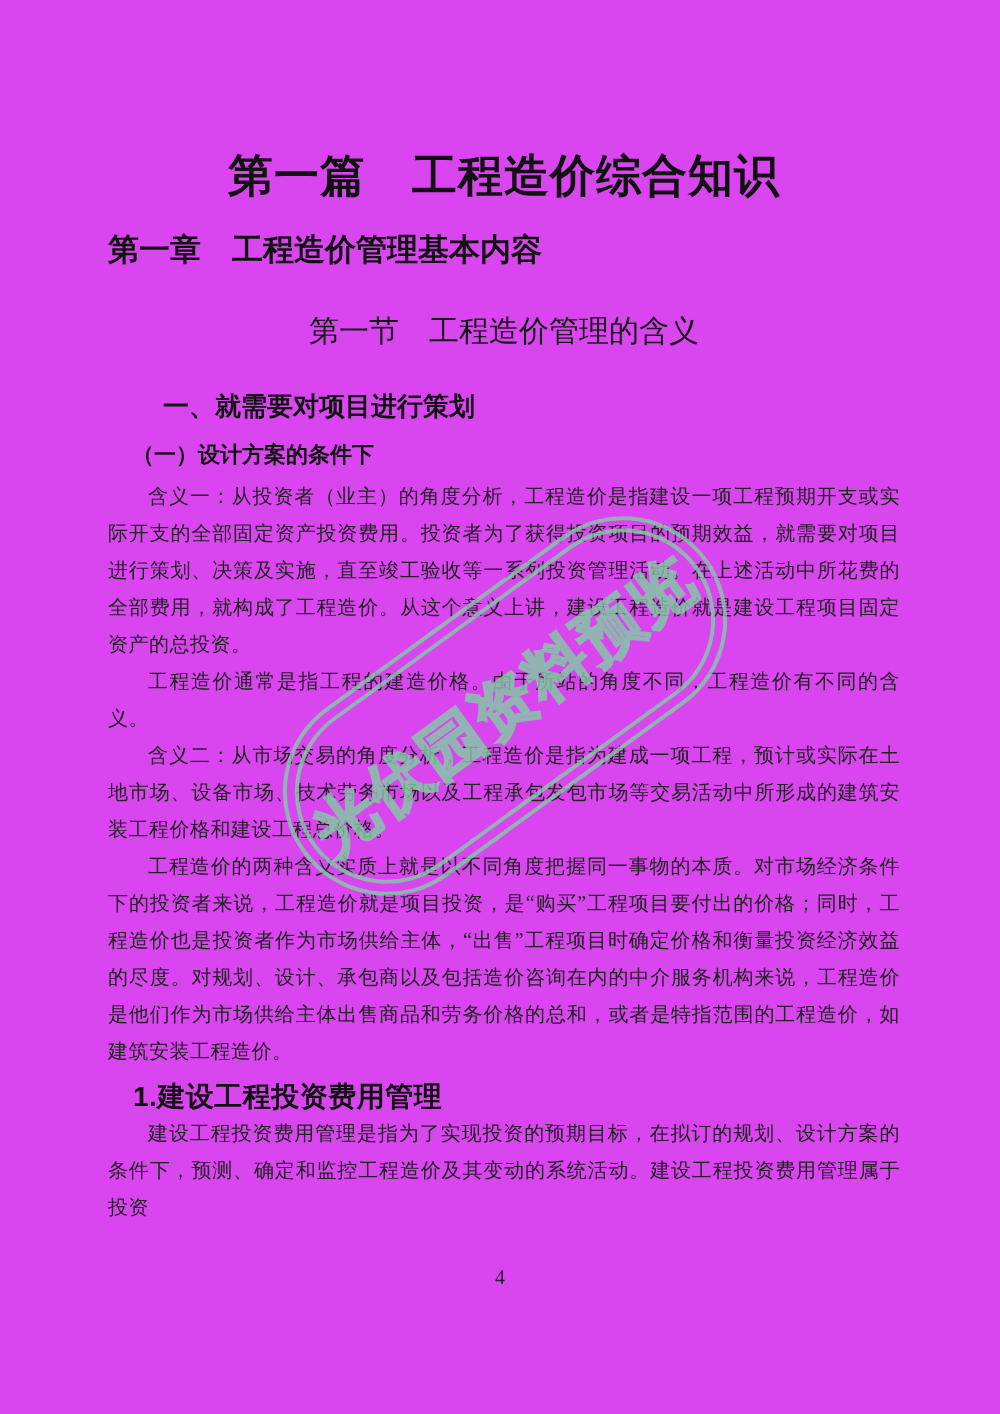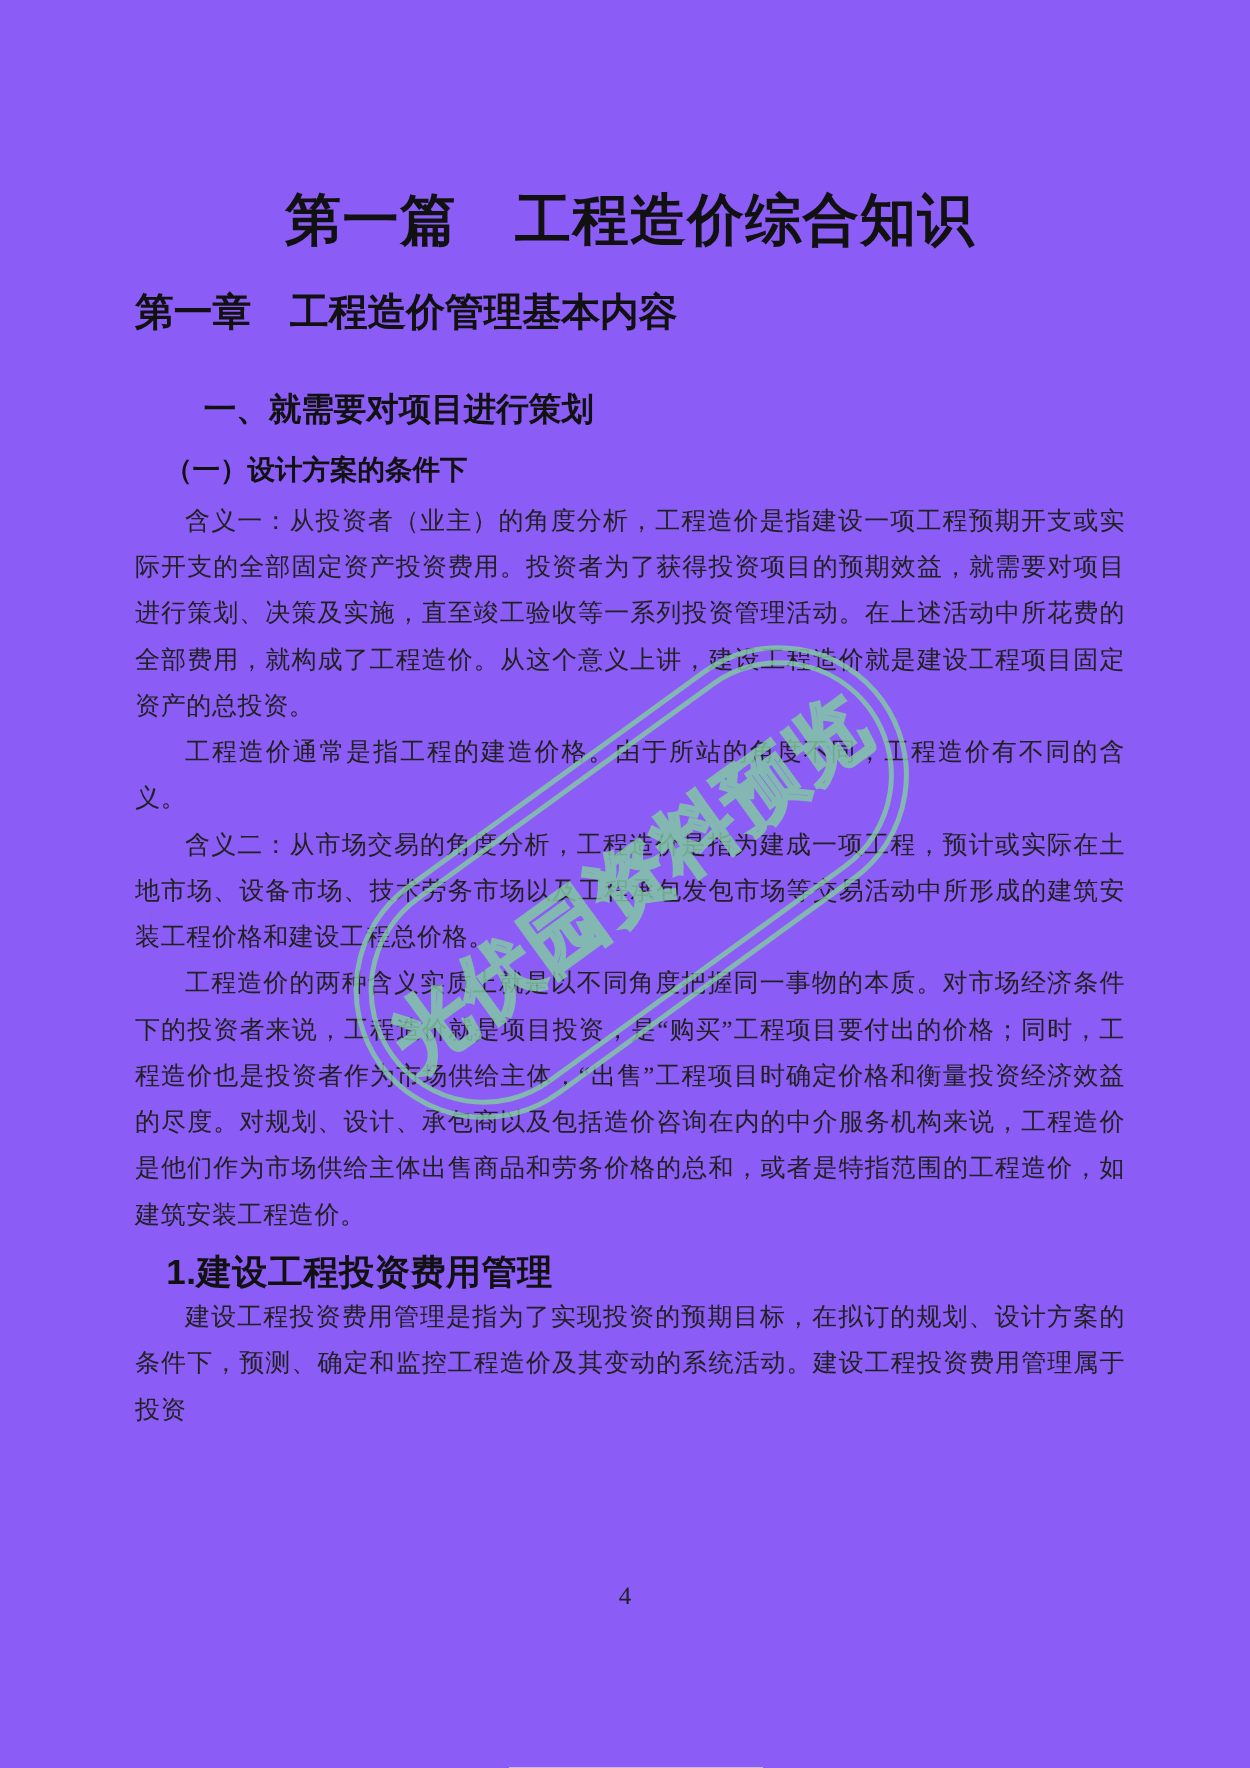--- a/index.html
+++ b/index.html
@@ -1,20 +1,20 @@
 <!DOCTYPE html>
 <html style="--wm-color: #82cba4;"><head>
 <meta charset="utf-8">
 <style>
   html, body { margin: 0; padding: 0; background: #ffffff; }
   .page {
     position: relative;
     width: 1000px;
     height: 1414px;
-    background: #8b5cf6;
+    background: #d946ef;
     overflow: hidden;
     font-family: "Liberation Serif", "DejaVu Serif", serif;
     color: #1e1e1e;
   }
   .content { padding: 148px 100px 0 108px; }
 
   .part-title {
     font-family: "Liberation Sans", "DejaVu Sans", sans-serif;
     font-weight: bold;
     font-size: 45px;
@@ -130,20 +130,21 @@
     }
   }
 </style>
 </head>
 <body>
 
 <div class="page">
   <div class="content">
     <div class="part-title">第一篇　工程造价综合知识</div>
     <div class="chapter-title">第一章　工程造价管理基本内容</div>
+    <div class="section-title">第一节　工程造价管理的含义</div>
     <div class="heading-1">一、就需要对项目进行策划</div>
     <div class="heading-2">（一）设计方案的条件下</div>
     <div class="bodytext">
       <p>含义一：从投资者（业主）的角度分析，工程造价是指建设一项工程预期开支或实际开支的全部固定资产投资费用。投资者为了获得投资项目的预期效益，就需要对项目进行策划、决策及实施，直至竣工验收等一系列投资管理活动。在上述活动中所花费的全部费用，就构成了工程造价。从这个意义上讲，建设工程造价就是建设工程项目固定资产的总投资。</p>
       <p>工程造价通常是指工程的建造价格。由于所站的角度不同，工程造价有不同的含义。</p>
       <p>含义二：从市场交易的角度分析，工程造价是指为建成一项工程，预计或实际在土地市场、设备市场、技术劳务市场以及工程承包发包市场等交易活动中所形成的建筑安装工程价格和建设工程总价格。</p>
       <p>工程造价的两种含义实质上就是以不同角度把握同一事物的本质。对市场经济条件下的投资者来说，工程造价就是项目投资，是“购买”工程项目要付出的价格；同时，工程造价也是投资者作为市场供给主体，“出售”工程项目时确定价格和衡量投资经济效益的尽度。对规划、设计、承包商以及包括造价咨询在内的中介服务机构来说，工程造价是他们作为市场供给主体出售商品和劳务价格的总和，或者是特指范围的工程造价，如建筑安装工程造价。</p>
       <p class="numbered">1.建设工程投资费用管理</p>
       <p>建设工程投资费用管理是指为了实现投资的预期目标，在拟订的规划、设计方案的条件下，预测、确定和监控工程造价及其变动的系统活动。建设工程投资费用管理属于投资</p>
     </div>

